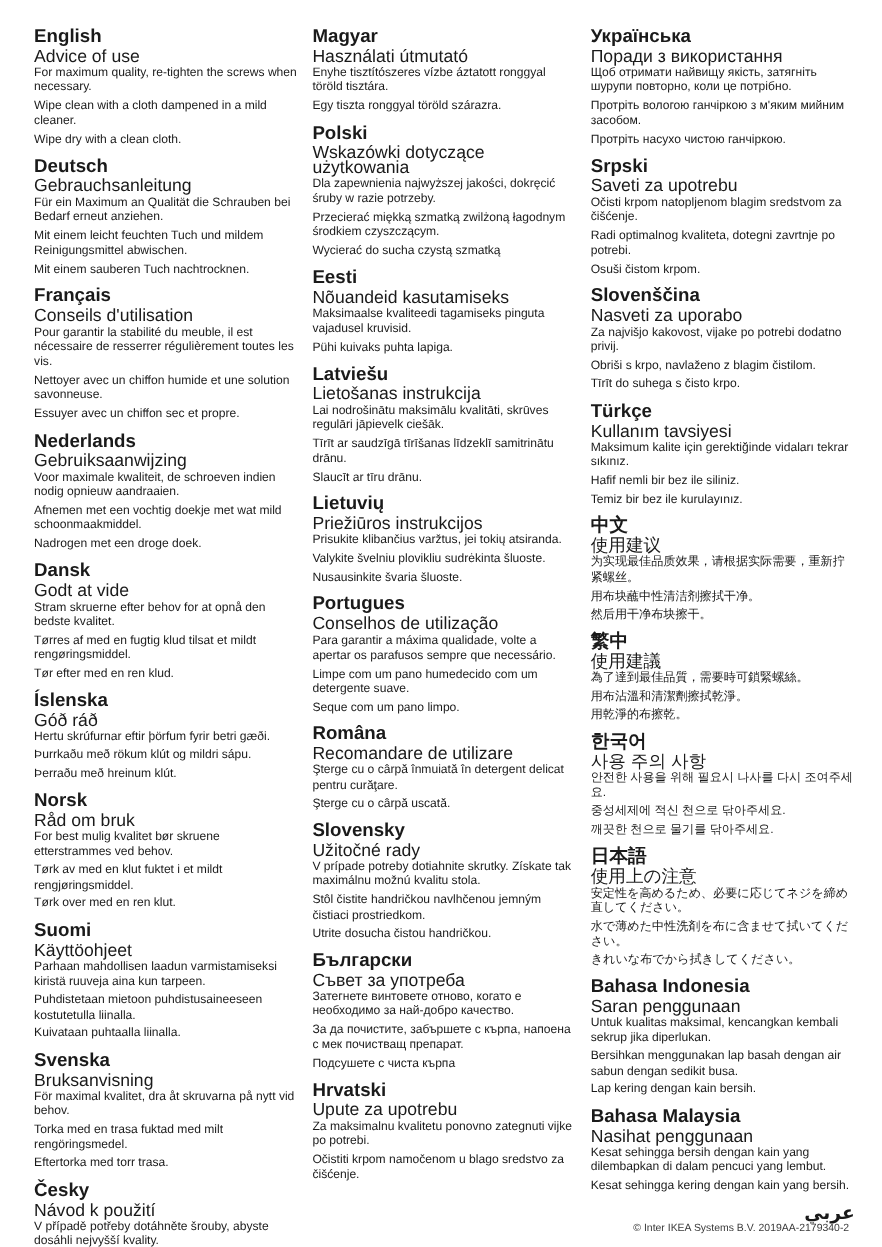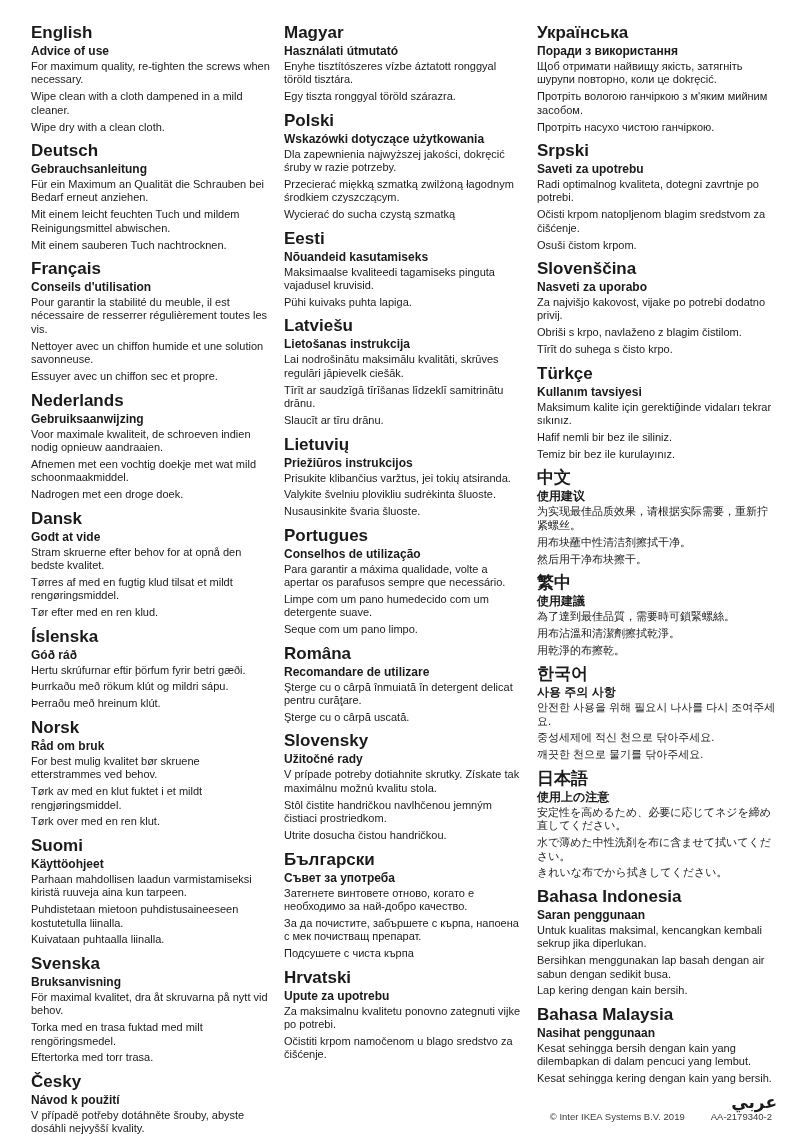--- a/index.html
+++ b/index.html
@@ -30,39 +30,38 @@
   }
   .lang-section { margin: 0; }
   .lang-heading {
     font-size: 17px;
     line-height: 21px;
     font-weight: bold;
     margin: 6px 0 2px 0;
     letter-spacing: 0;
   }
   .section-subtitle {
-    font-size: 12px;
+    font-size: 16px;
     line-height: 13.5px;
-    font-weight: bold;
+    font-weight: normal;
     margin: 0 0 1.5px 0;
   }
   .instruction {
     font-size: 11px;
     line-height: 13.4px;
     margin: 0 0 3.5px 0;
   }
   .lang-section.rtl { direction: rtl; text-align: right; }
   .footer {
     position: absolute;
     bottom: 12px;
     right: 30px;
     font-size: 9.5px;
     color: #3a3a3a;
     display: flex;
-    gap: 26px;
     align-items: baseline;
   }
 </style>
 </head>
 <body>
 
 <div class="page">
   <div class="columns">
 
   <div class="column">
@@ -200,29 +199,29 @@
           <h2 class="lang-heading">Hrvatski</h2>
           <h3 class="section-subtitle">Upute za upotrebu</h3>
           <p class="instruction">Za maksimalnu kvalitetu ponovno zategnuti vijke po potrebi.</p>
           <p class="instruction">Očistiti krpom namočenom u blago sredstvo za čišćenje.</p>
         </section>
       </div>
       <div class="column">
         <section class="lang-section">
           <h2 class="lang-heading">Українська</h2>
           <h3 class="section-subtitle">Поради з використання</h3>
-          <p class="instruction">Щоб отримати найвищу якість, затягніть шурупи повторно, коли це dokręcić.</p>
+          <p class="instruction">Щоб отримати найвищу якість, затягніть шурупи повторно, коли це потрібно.</p>
           <p class="instruction">Протріть вологою ганчіркою з м'яким мийним засобом.</p>
           <p class="instruction">Протріть насухо чистою ганчіркою.</p>
         </section>
         <section class="lang-section">
           <h2 class="lang-heading">Srpski</h2>
           <h3 class="section-subtitle">Saveti za upotrebu</h3>
+          <p class="instruction">Očisti krpom natopljenom blagim sredstvom za čišćenje.</p>
           <p class="instruction">Radi optimalnog kvaliteta, dotegni zavrtnje po potrebi.</p>
-          <p class="instruction">Očisti krpom natopljenom blagim sredstvom za čišćenje.</p>
           <p class="instruction">Osuši čistom krpom.</p>
         </section>
         <section class="lang-section">
           <h2 class="lang-heading">Slovenščina</h2>
           <h3 class="section-subtitle">Nasveti za uporabo</h3>
           <p class="instruction">Za najvišjo kakovost, vijake po potrebi dodatno privij.</p>
           <p class="instruction">Obriši s krpo, navlaženo z blagim čistilom.</p>
           <p class="instruction">Tīrīt do suhega s čisto krpo.</p>
         </section>
         <section class="lang-section">

